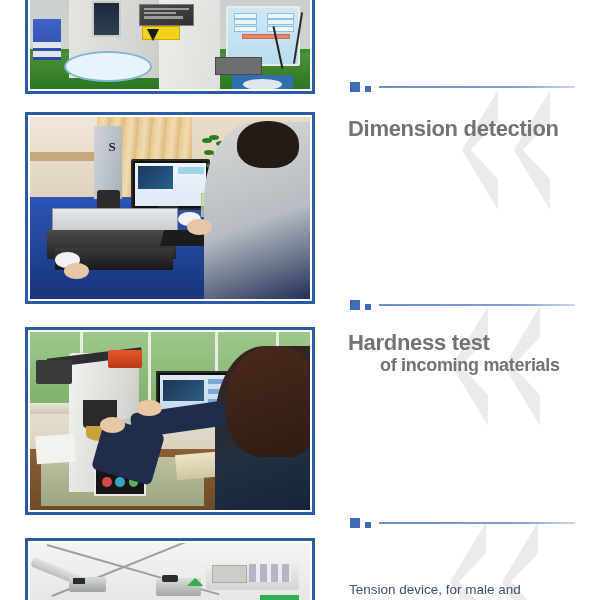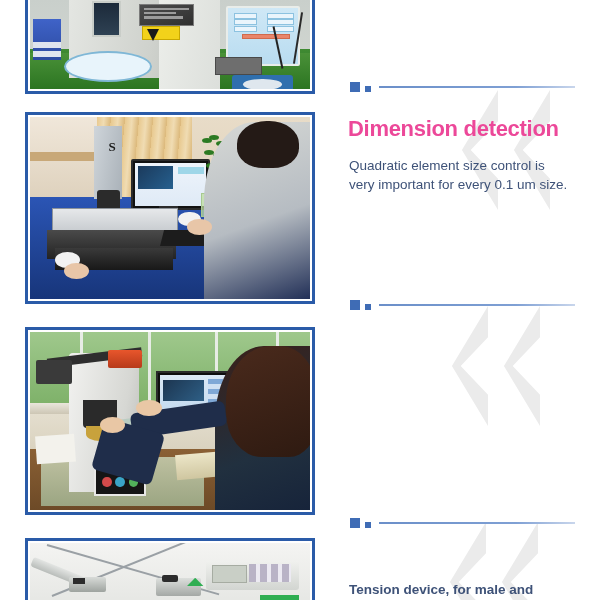--- a/index.html
+++ b/index.html
@@ -307,21 +307,21 @@
   }
   .marker .rule {
     width: 196px;
     height: 2px;
     background: linear-gradient(90deg,#6b8fc9 0%, #7fa0d4 70%, #c9d6ec 100%);
   }
 
   .heading {
     position: absolute;
     left: 8px;
-    color: #ec4899;
+    color: #737373;
     font-weight: bold;
     letter-spacing: -0.3px;
     line-height: 1.04;
   }
   .heading .l1 { display: block; font-size: 22px; }
   .heading .l2 { display: block; font-size: 18px; padding-left: 32px; margin-top: 1px; }
 
   .body-text {
     position: absolute;
     left: 9px;
@@ -332,21 +332,21 @@
   }
 
   
   .s1 .heading   { top: 46px; }
   .s1 .body-text { top: 84px; }
 
   .s2 .heading   { top: 42px; }
   .s2 .body-text { top: 96px; }
 
   .s3 .heading   { top: 36px; }
-  .s3 .body-text { top: 72px; font-weight: bold; }
+  .s3 .body-text { top: 72px; }
 </style>
 </head>
 <body>
 
 <div class="page">
 
   <div class="photo-col">
 
     <div class="photo-frame frame-1">
       <div class="photo p1">
@@ -479,33 +479,36 @@
           <span class="b"></span>
       </div>
       <div class="marker">
         <div class="sq-big"></div>
         <div class="sq-small"></div>
         <div class="rule"></div>
       </div>
       <div class="heading">
         <span class="l1">Dimension detection</span>
       </div>
-      <div class="body-text">Quadratic element size control is very important for every 0.1 um size.</div>
     </div>
 
     <div class="section s2">
       <div class="chev c2">
         <span class="a"></span>
           <span class="b"></span>
       </div>
       <div class="marker">
         <div class="sq-big"></div>
         <div class="sq-small"></div>
         <div class="rule"></div>
       </div>
+      <div class="heading">
+        <span class="l1">Hardness test</span>
+        <span class="l2">of incoming materials</span>
+      </div>
     </div>
 
     <div class="section s3">
       <div class="chev c3">
         <span class="a"></span>
           <span class="b"></span>
       </div>
       <div class="marker">
         <div class="sq-big"></div>
         <div class="sq-small"></div>

